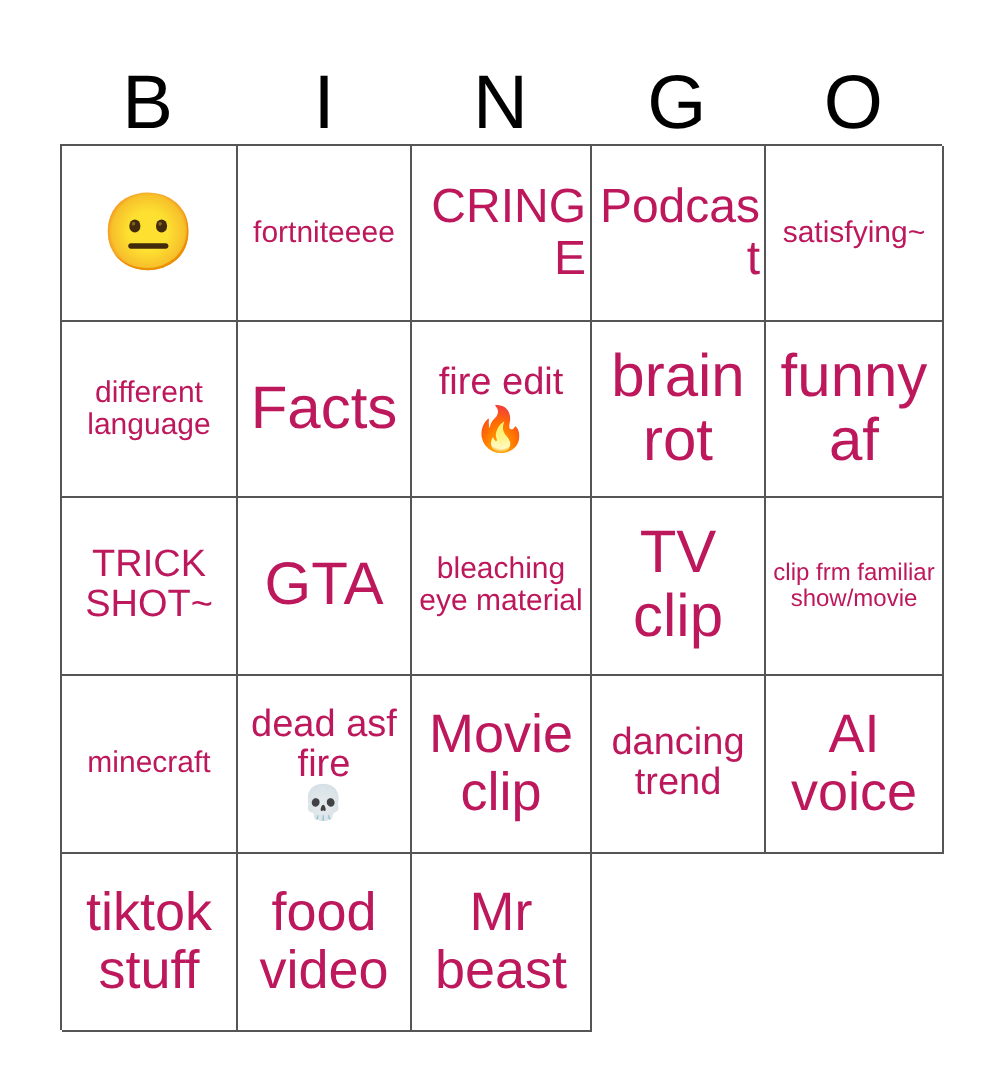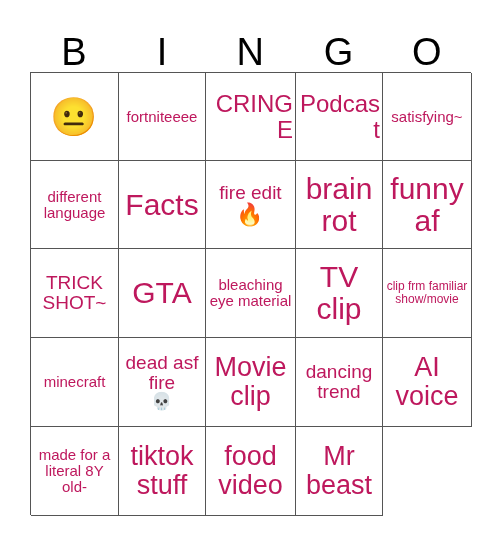--- a/index.html
+++ b/index.html
@@ -166,23 +166,20 @@
       <div class="bingo-cell">
         <span class="cell-text sz-xl">Movie clip</span>
       </div>
       <div class="bingo-cell">
         <span class="cell-text sz-md">dancing trend</span>
       </div>
       <div class="bingo-cell">
         <span class="cell-text sz-xl">AI voice</span>
       </div>
       <div class="bingo-cell">
-        <span class="cell-text sz-sm">made for a literal 8Y old-</span>
-      </div>
-      <div class="bingo-cell">
         <span class="cell-text sz-xl">tiktok stuff</span>
       </div>
       <div class="bingo-cell">
         <span class="cell-text sz-xl">food video</span>
       </div>
       <div class="bingo-cell">
         <span class="cell-text sz-xl">Mr beast</span>
       </div>
     </div>
 

